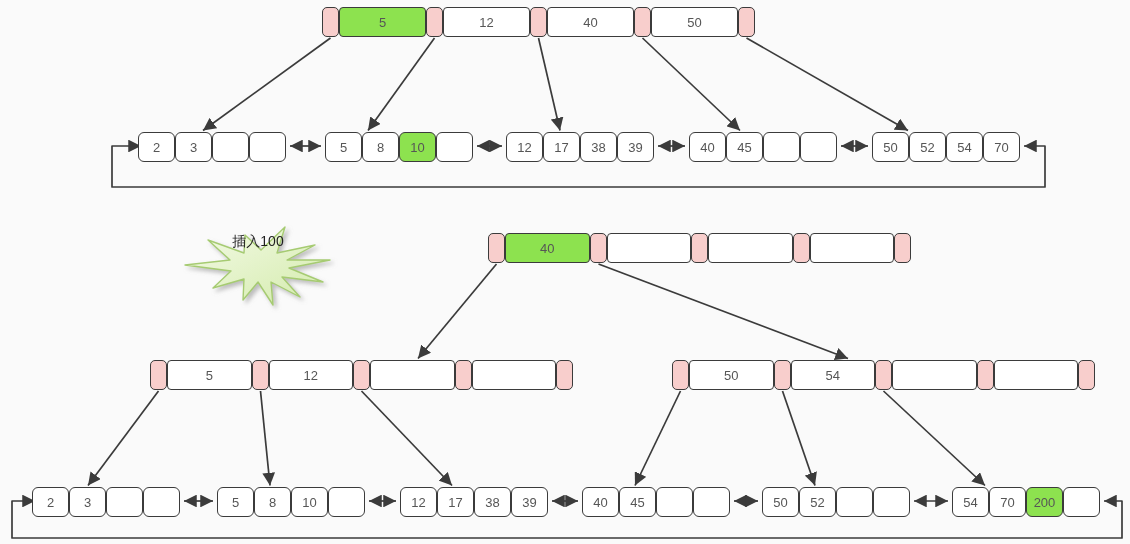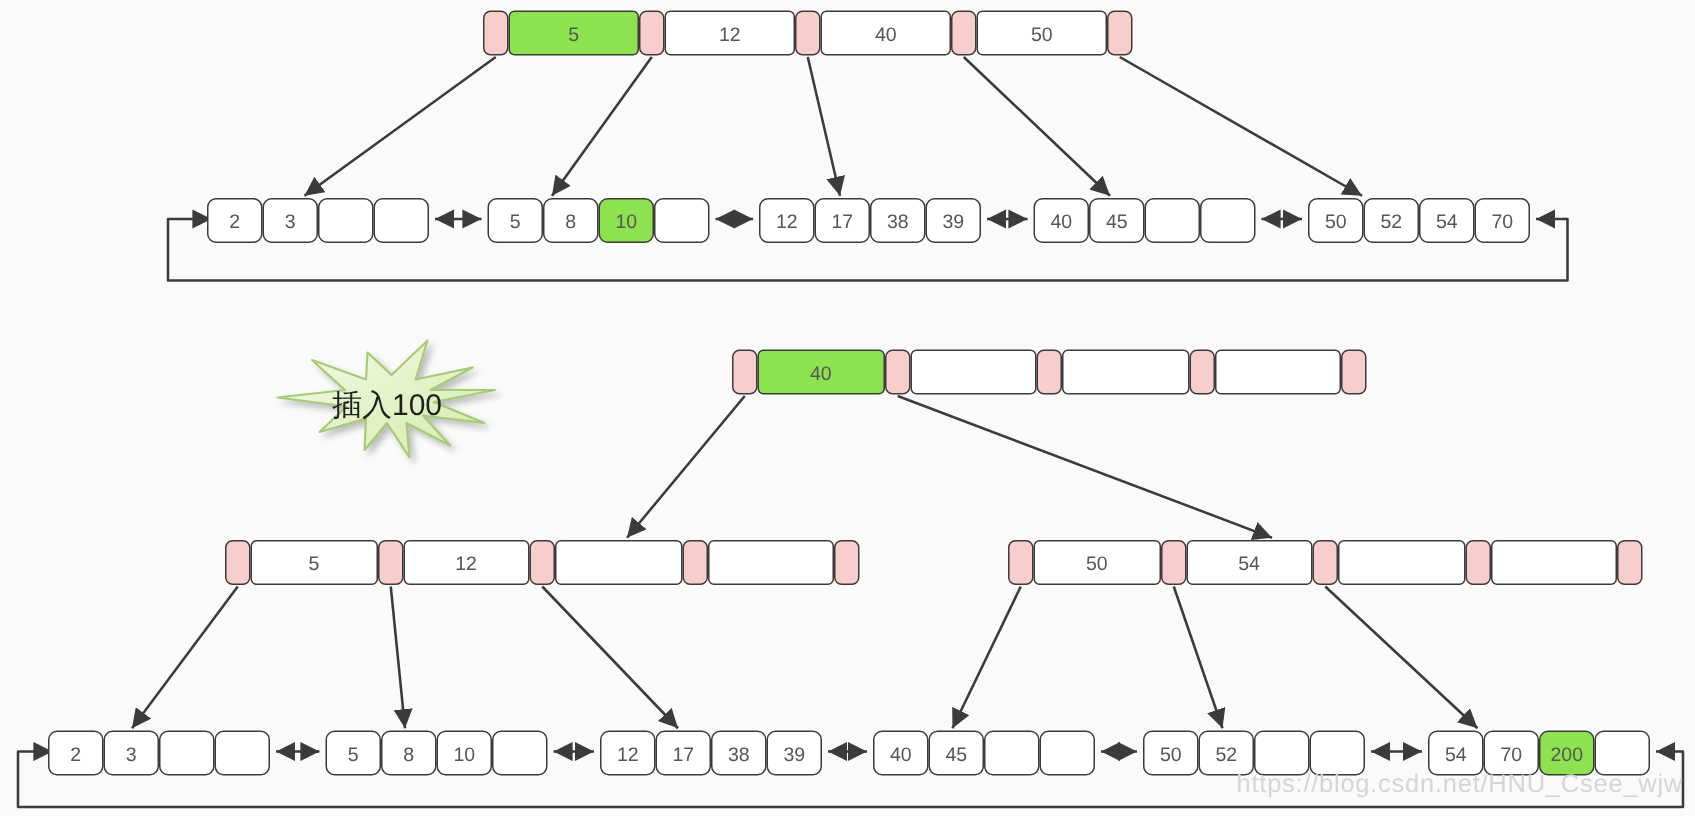--- a/index.html
+++ b/index.html
@@ -12,22 +12,22 @@
   .cell{
     box-sizing:border-box;height:30px;border:1.8px solid #3b3b3b;
     display:flex;align-items:center;justify-content:center;
     font-size:13px;color:#565656;background:#ffffff;flex:0 0 auto;
   }
   .ptr{width:17px;border-radius:5px;background:#f8cecc;}
   .key{border-radius:4px;}
   .leaf .cell{width:37px;border-radius:6px;}
   .hl{background:#8de24f;}
   .burst-label{
-    position:absolute;left:258px;top:270px;transform:translate(-50%,-50%);
-    font-size:20px;color:#1f1f1f;white-space:nowrap;
+    position:absolute;left:258px;top:242px;transform:translate(-50%,-50%);
+    font-size:14px;color:#1f1f1f;white-space:nowrap;
   }
   .watermark{
     position:absolute;right:8px;top:513px;font-size:17px;color:#d6d6d6;
     letter-spacing:0.5px;white-space:nowrap;
   }
 </style>
 </head>
 <body>
 
 <div class="canvas">
@@ -193,14 +193,13 @@
       <div class="leaf" style="left: 952px; top: 487px;">
         <div class="cell">54</div>
         <div class="cell">70</div>
         <div class="cell hl">200</div>
         <div class="cell"></div>
       </div>
     </div>
 
   <div class="burst-label">插入100</div>
 
-  <div class="watermark">https://blog.csdn.net/HNU_Csee_wjw</div>
 </div>
 
 </body></html>

